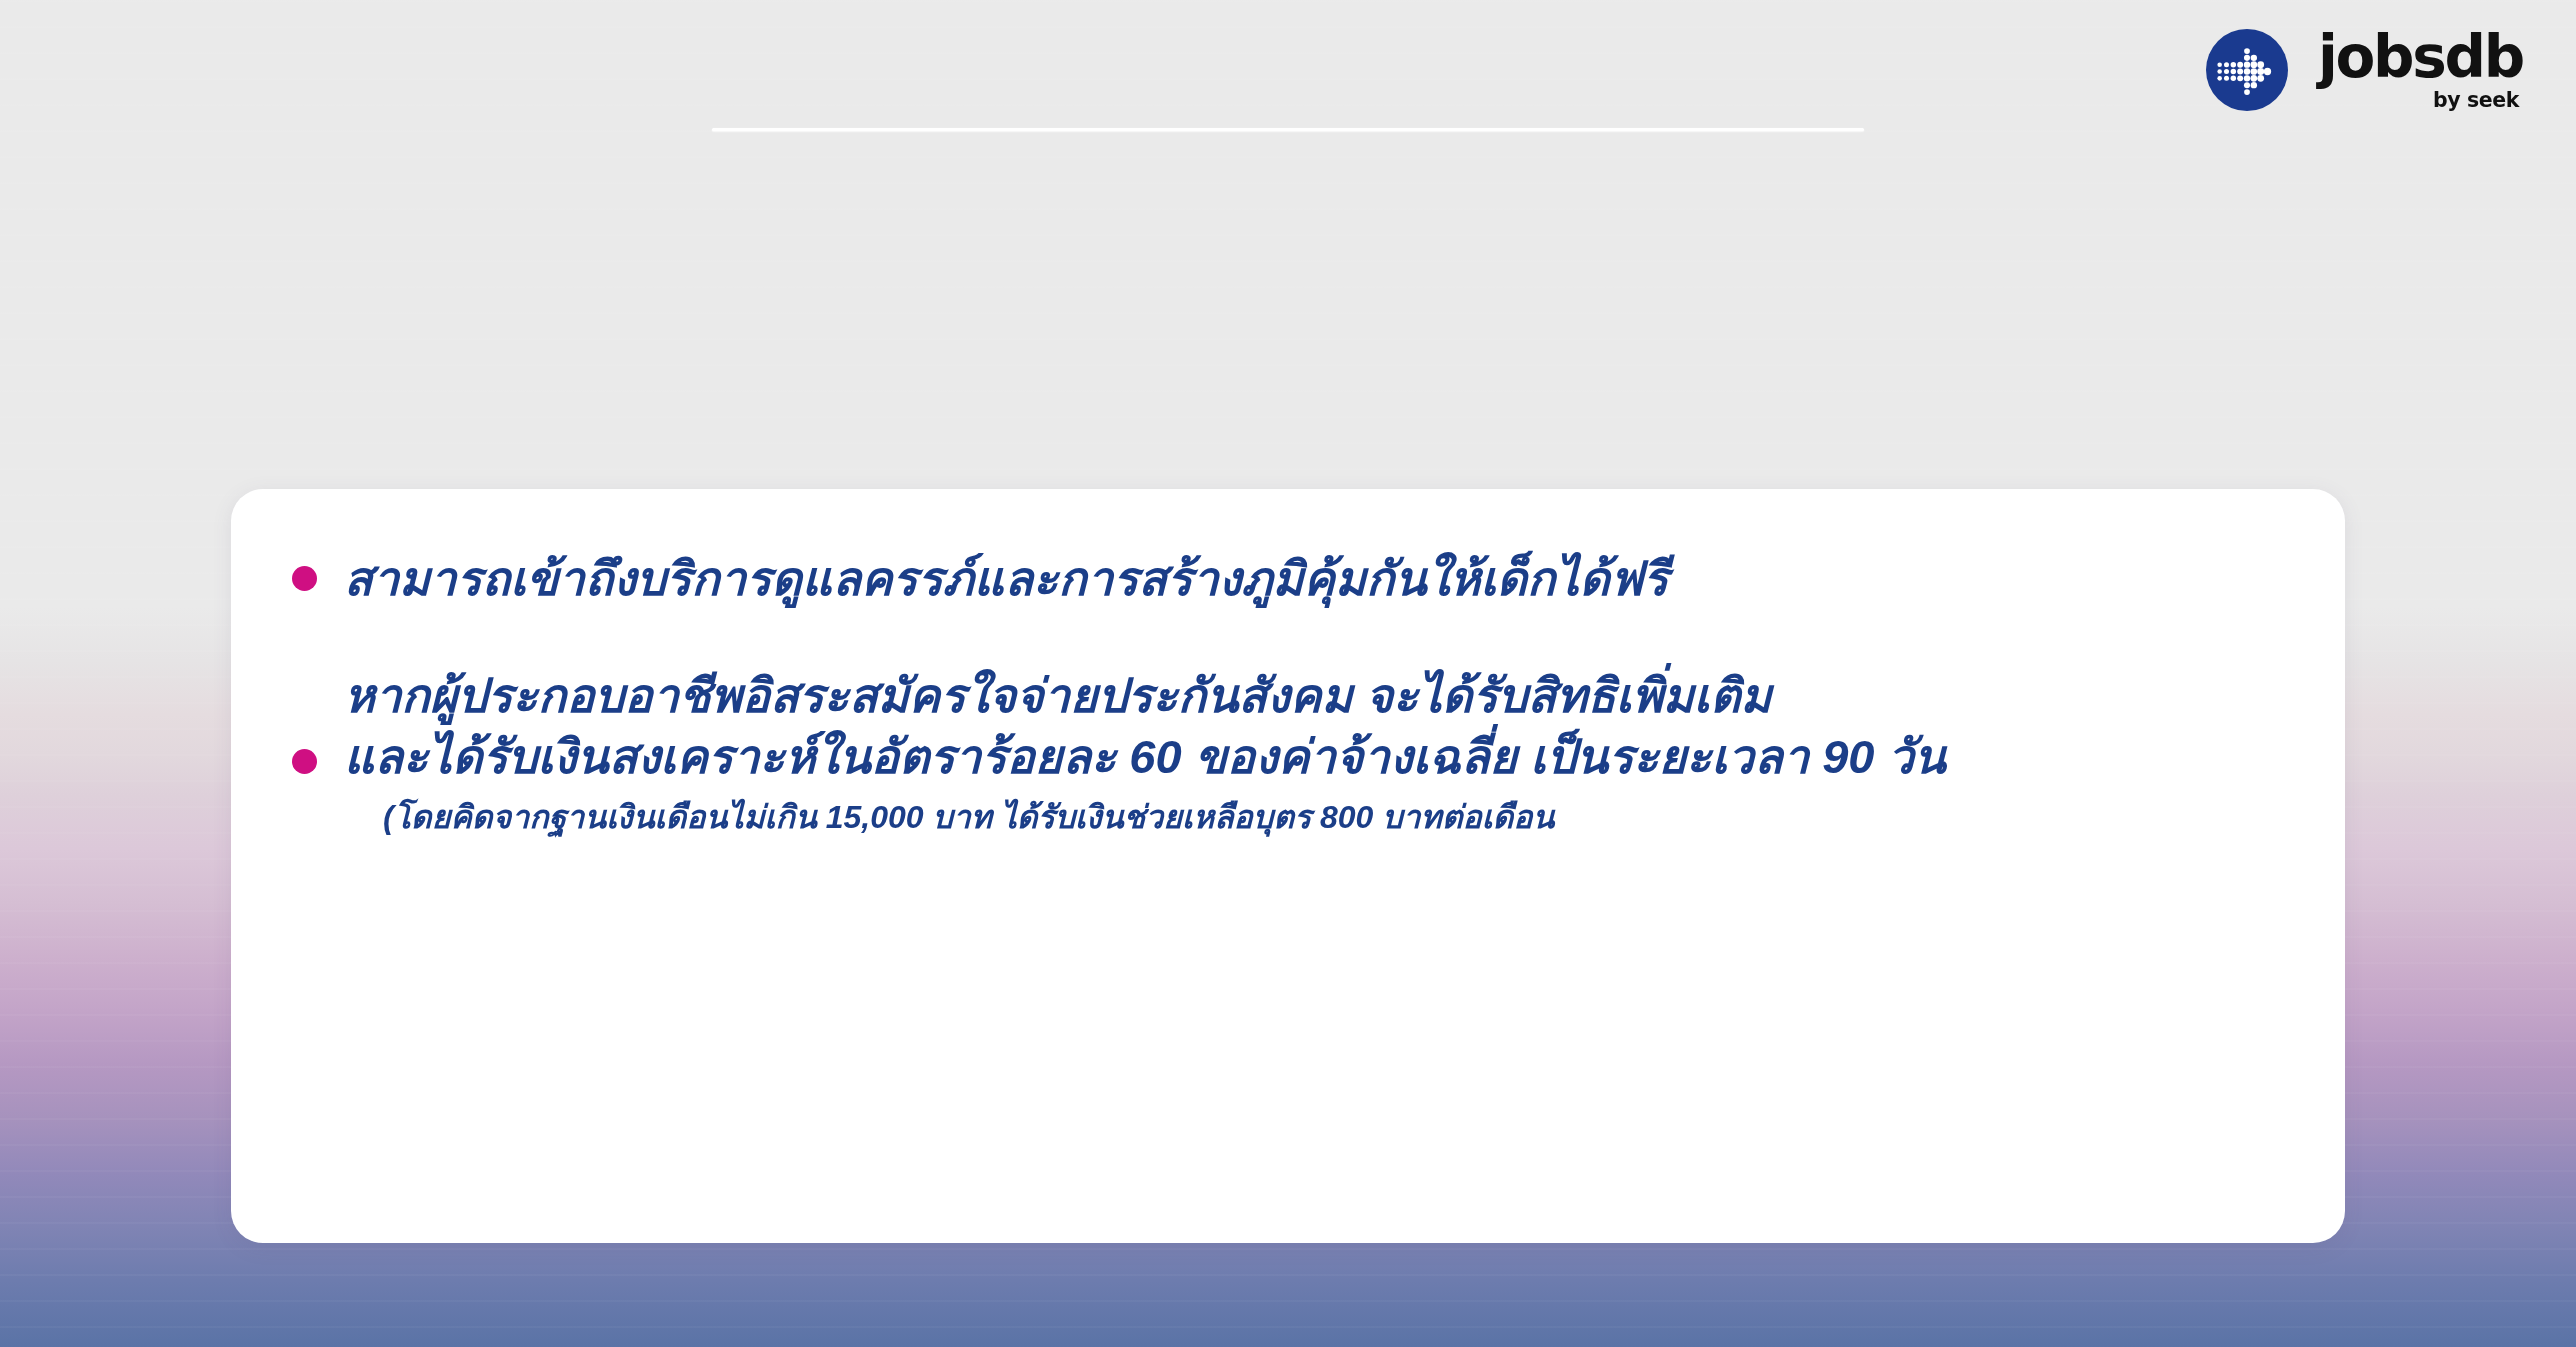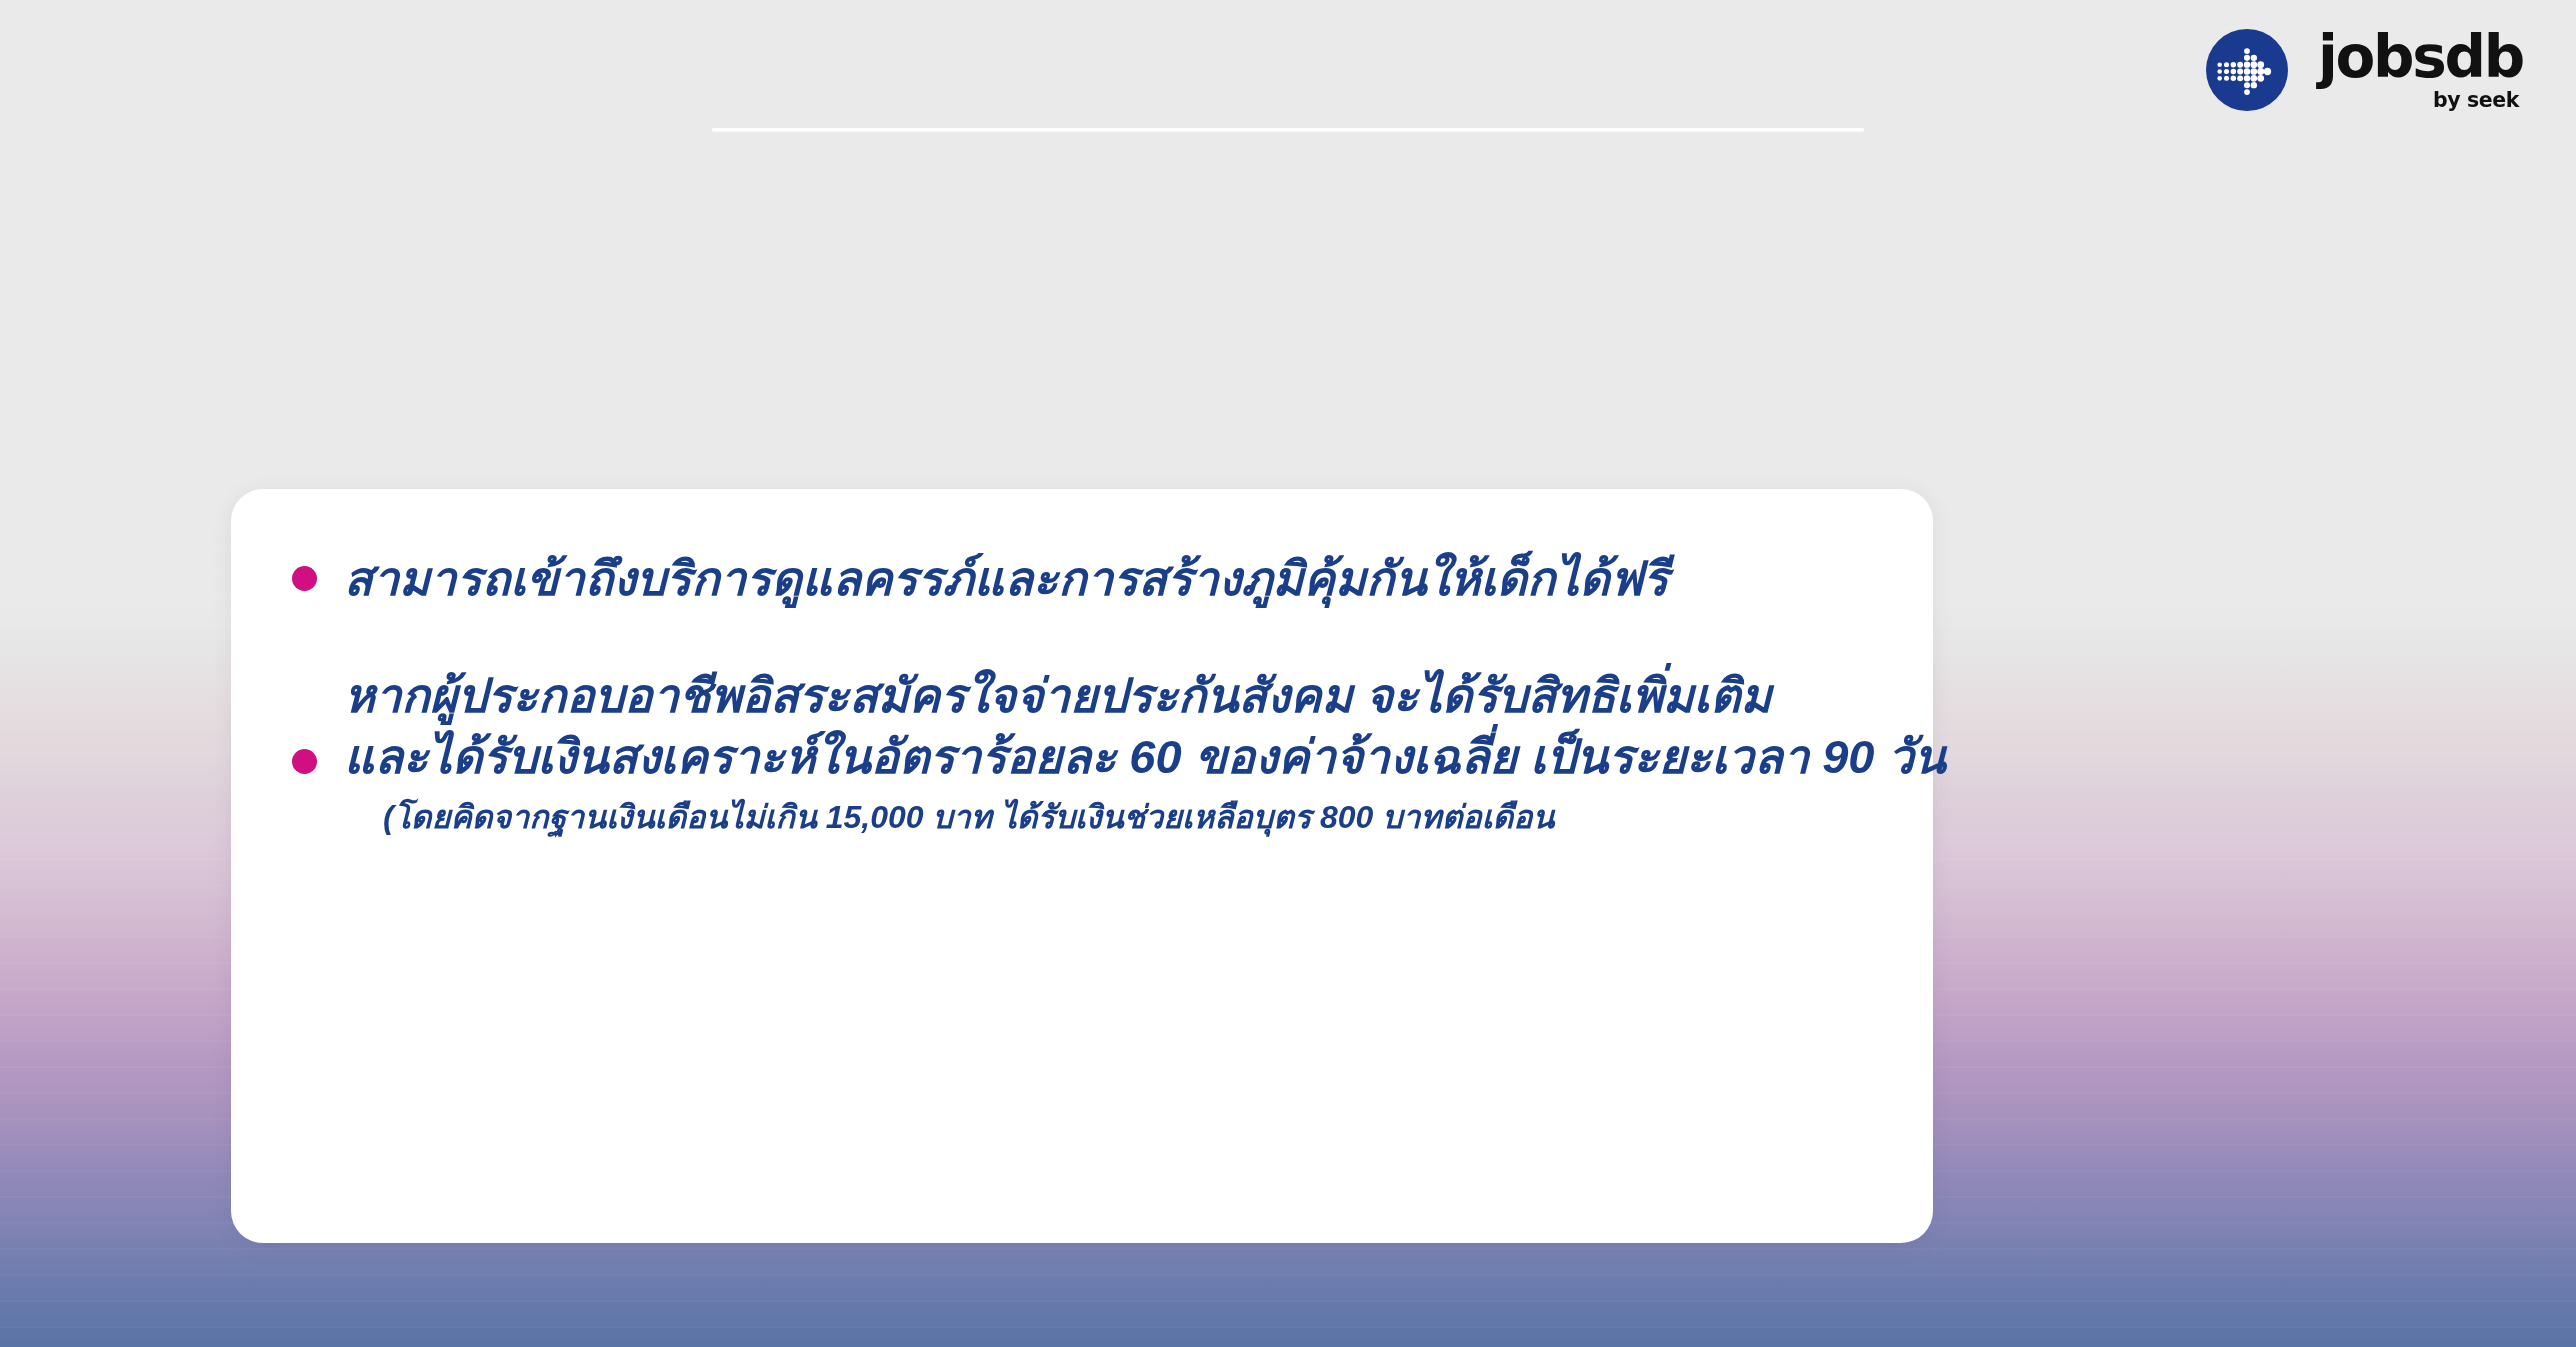--- a/index.html
+++ b/index.html
@@ -135,21 +135,21 @@
     line-height:1.22;
     -webkit-text-stroke:7.6px #ffffff;
     paint-order:stroke fill;
   }
 
   
   #content-card{
     position:absolute;
     left:231px;
     top:489px;
-    width:1702px;
+    width:2114px;
     height:754px;
     background:#ffffff;
     border-radius:32px;
     z-index:3;
     box-shadow:0 4.5px 19.7px rgba(90,80,120,0.10);
     padding:59px 61px 30px 61px;
   }
 
   #bullet-list{ list-style:none; }
 

